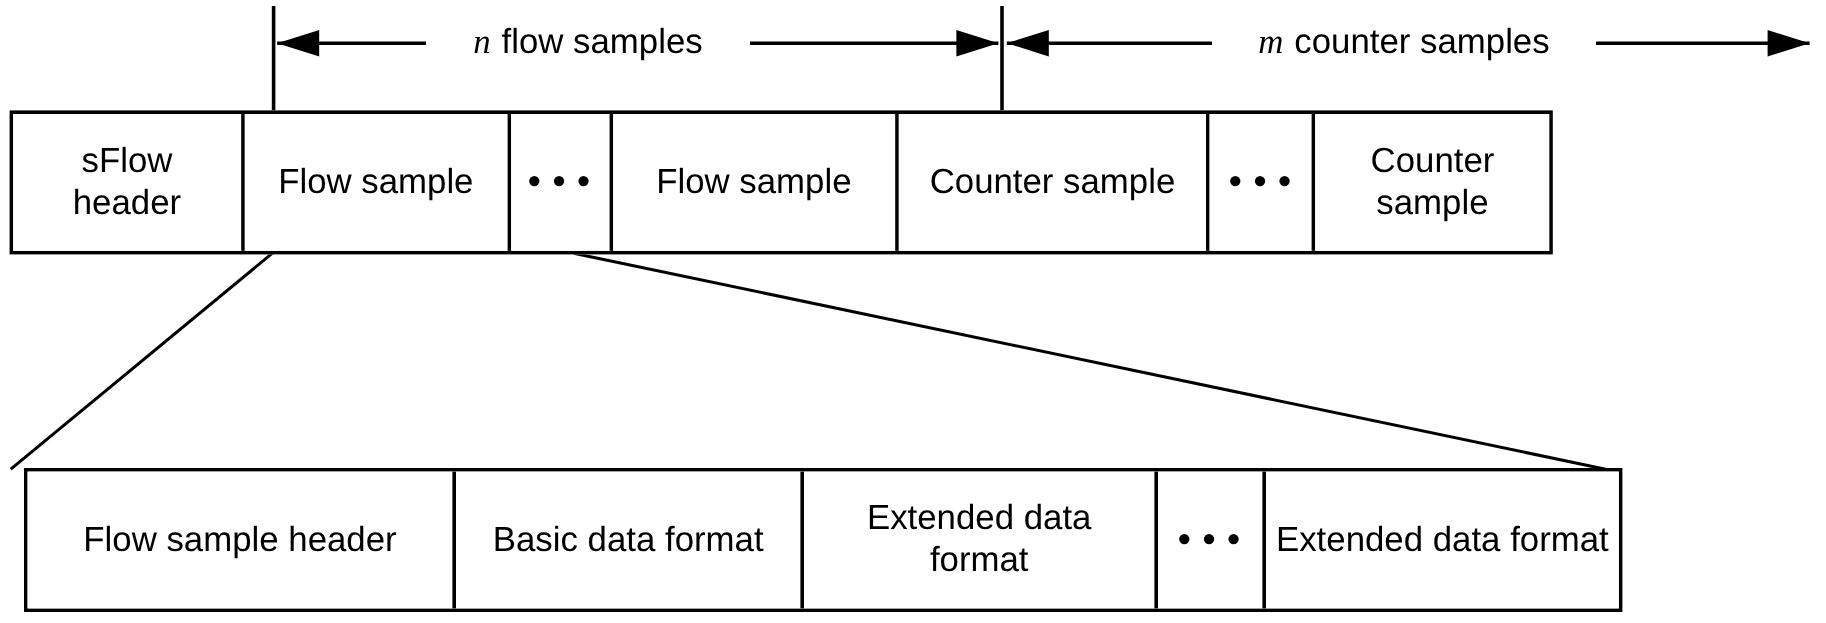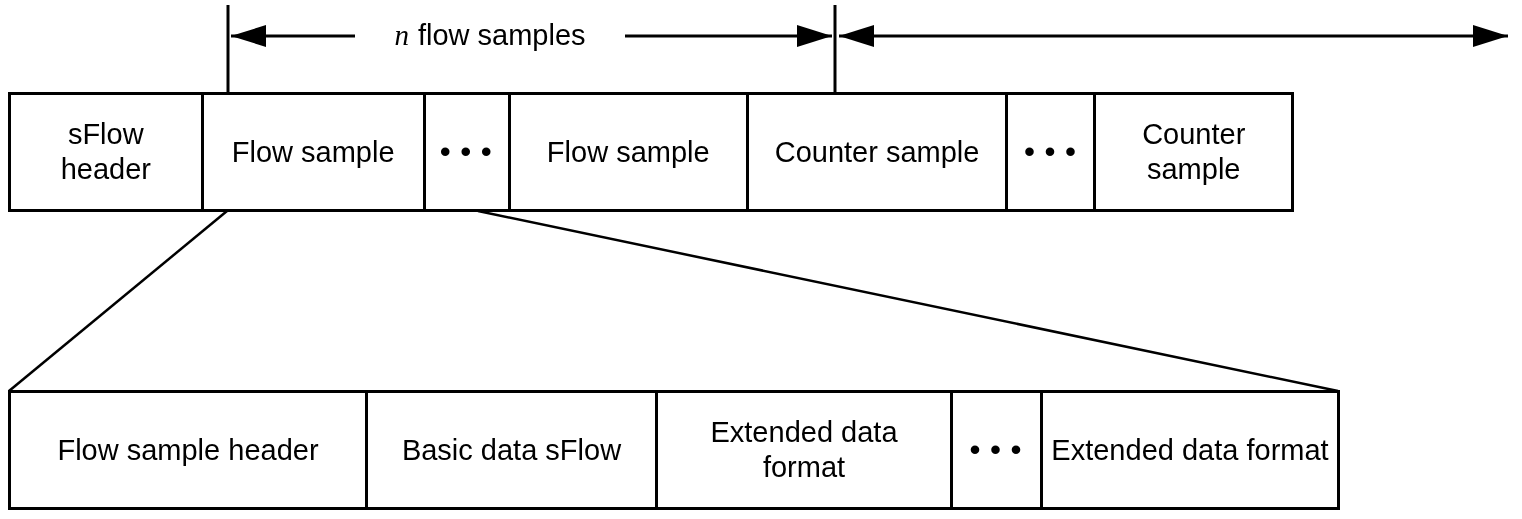--- a/index.html
+++ b/index.html
@@ -30,21 +30,21 @@
     background: #ffffff;
     z-index: 1;
   }
   .top-row {
     left: 8px;
     top: 92px;
     width: 1286px;
     height: 120px;
   }
   .bottom-row {
-    left: 8px;
+    left: 20px;
     top: 390px;
     width: 1332px;
     height: 120px;
   }
   .cell {
     display: flex;
     align-items: center;
     justify-content: center;
     text-align: center;
     font-size: 29px;
@@ -109,32 +109,35 @@
     <polygon points="839,36 874,25 874,47" fill="#000"></polygon>
     <polygon points="1508,36 1473,25 1473,47" fill="#000"></polygon>
 
     <line x1="227" y1="211" x2="9" y2="391" stroke="#000" stroke-width="2.5"></line>
     <line x1="478" y1="211" x2="1338" y2="391" stroke="#000" stroke-width="2.5"></line>
   </svg>
 
   <div class="span-label flow-span-label">
     <span class="var">n</span><span class="word">flow samples</span>
   </div>
+  <div class="span-label counter-span-label">
+    <span class="var">m</span><span class="word">counter samples</span>
+  </div>
 
   <div class="row top-row">
     <div class="cell" style="width:218px">sFlow header</div>
     <div class="cell" style="width:252px">Flow sample</div>
     <div class="cell dots" style="width:85px">•••</div>
     <div class="cell" style="width:270px">Flow sample</div>
     <div class="cell" style="width:295px">Counter sample</div>
     <div class="cell dots" style="width:88px">•••</div>
     <div class="cell">Counter sample</div>
   </div>
 
   <div class="row bottom-row">
     <div class="cell" style="width:357px">Flow sample header</div>
-    <div class="cell" style="width:290px">Basic data sFlow</div>
+    <div class="cell" style="width:290px">Basic data format</div>
     <div class="cell" style="width:295px">Extended data format</div>
     <div class="cell dots" style="width:90px">•••</div>
     <div class="cell">Extended data format</div>
   </div>
 
 </div>
 
 </body></html>

